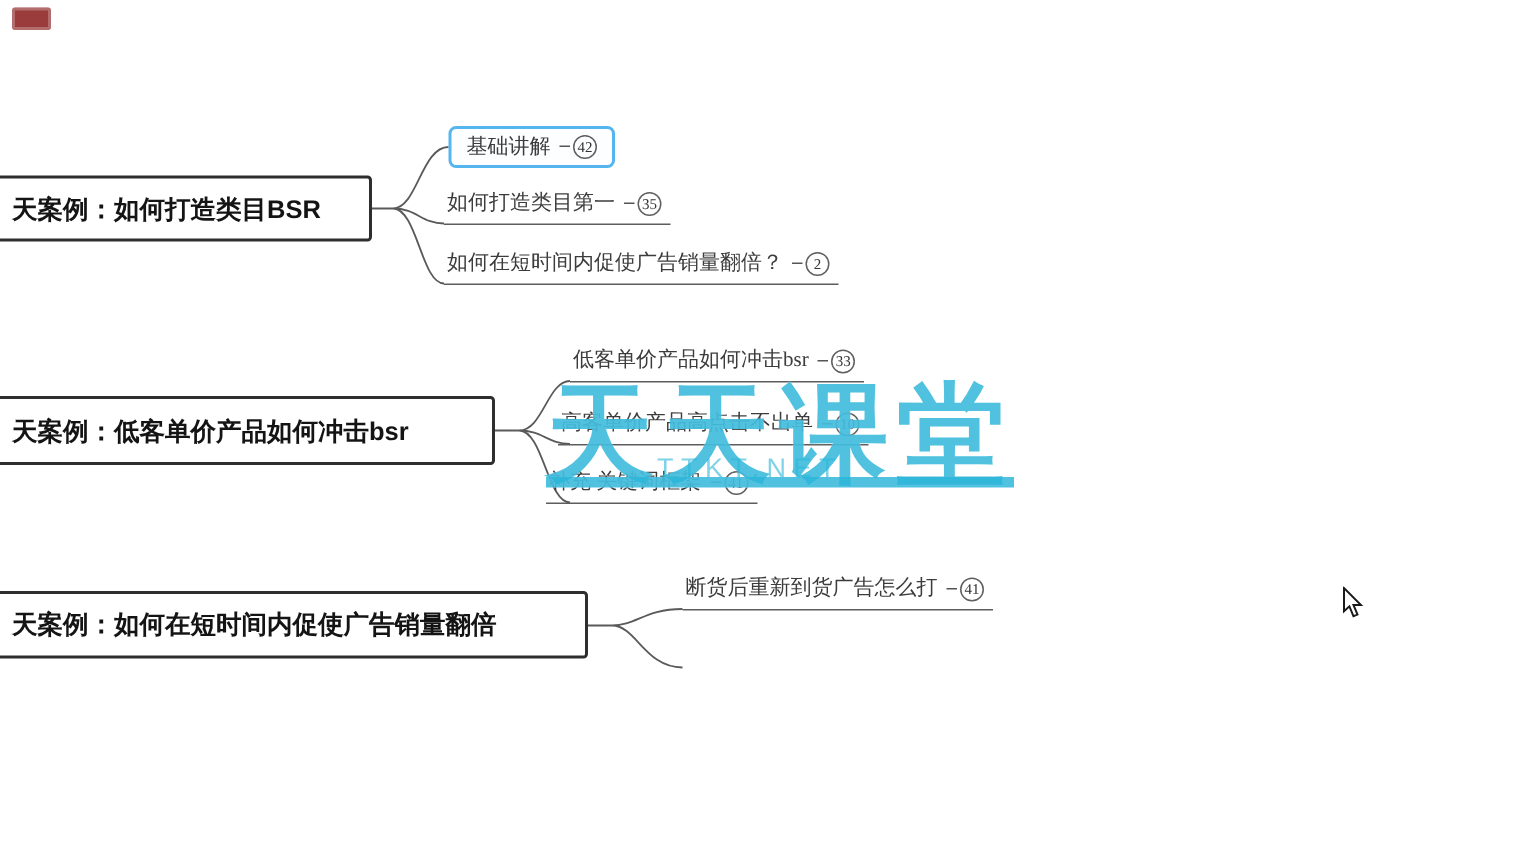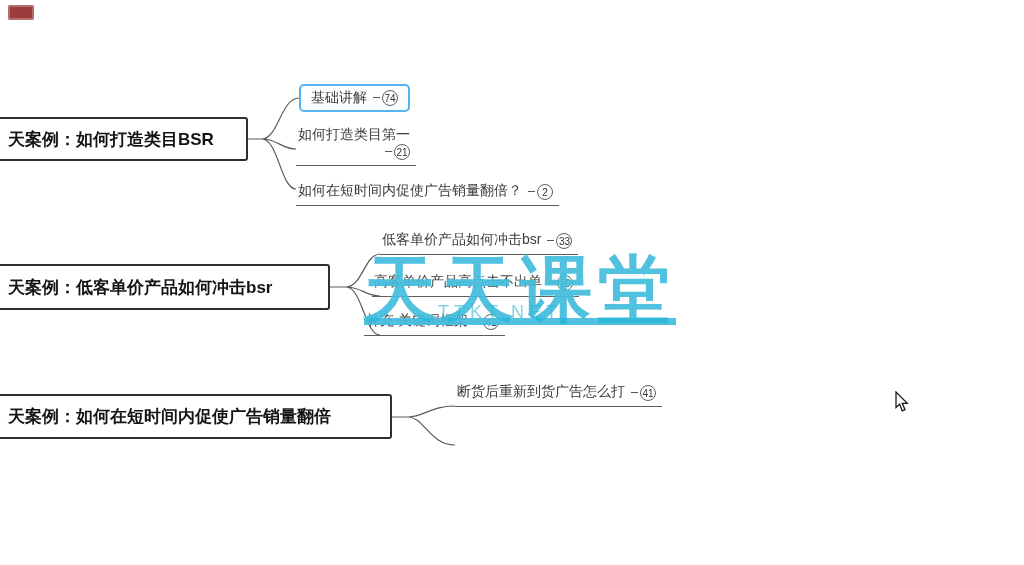--- a/index.html
+++ b/index.html
@@ -21,21 +21,21 @@
     border-radius:3px;
     padding:0 10px 0 16px;
     font-size:17px; font-weight:700; color:#141414;
     white-space:nowrap;
   }
 
   .sub-topic {
     position:absolute;
     display:flex; align-items:flex-end;
     white-space:nowrap;
-    font-size:14px; color:#3c3c3c;
+    font-size:14px; color:#3c3c3c;font-family:Liberation Serif, serif;
   }
   .sub-topic.underlined {
     border-bottom:1px solid #5d5d5d;
     padding:0 6px 5px 2px;
   }
   .sub-topic.selected {
     align-items:center;
     border:2px solid #55b6ef;
     border-radius:5px;
     background:#fdfeff;
@@ -91,33 +91,33 @@
   </svg>
 
   <div class="root-topic" style="left:-10px; top:117px; width:258px; height:44px;">
     <span>天案例：如何打造类目BSR</span>
   </div>
 
   <div class="sub-topic selected" style="left:299px; top:84px; height:28px;">
     <span>基础讲解</span>
     <span class="marker">
       <span class="dash"></span>
-      <span class="num">74</span>
+      <span class="num">42</span>
     </span>
   </div>
 
-  <div class="sub-topic underlined" style="left:296px; top:126px;flex-direction:column;">
+  <div class="sub-topic underlined" style="left:296px; top:126px;">
     <span>如何打造类目第一</span>
     <span class="marker">
       <span class="dash"></span>
-      <span class="num">21</span>
+      <span class="num">35</span>
     </span>
   </div>
 
-  <div class="sub-topic underlined" style="left:296px; top:166px;margin-top:16px;">
+  <div class="sub-topic underlined" style="left:296px; top:166px;">
     <span>如何在短时间内促使广告销量翻倍？</span>
     <span class="marker">
       <span class="dash"></span>
       <span class="num">2</span>
     </span>
   </div>
 
   <div class="root-topic" style="left:-10px; top:264px; width:340px; height:46px;">
     <span>天案例：低客单价产品如何冲击bsr</span>
   </div>

